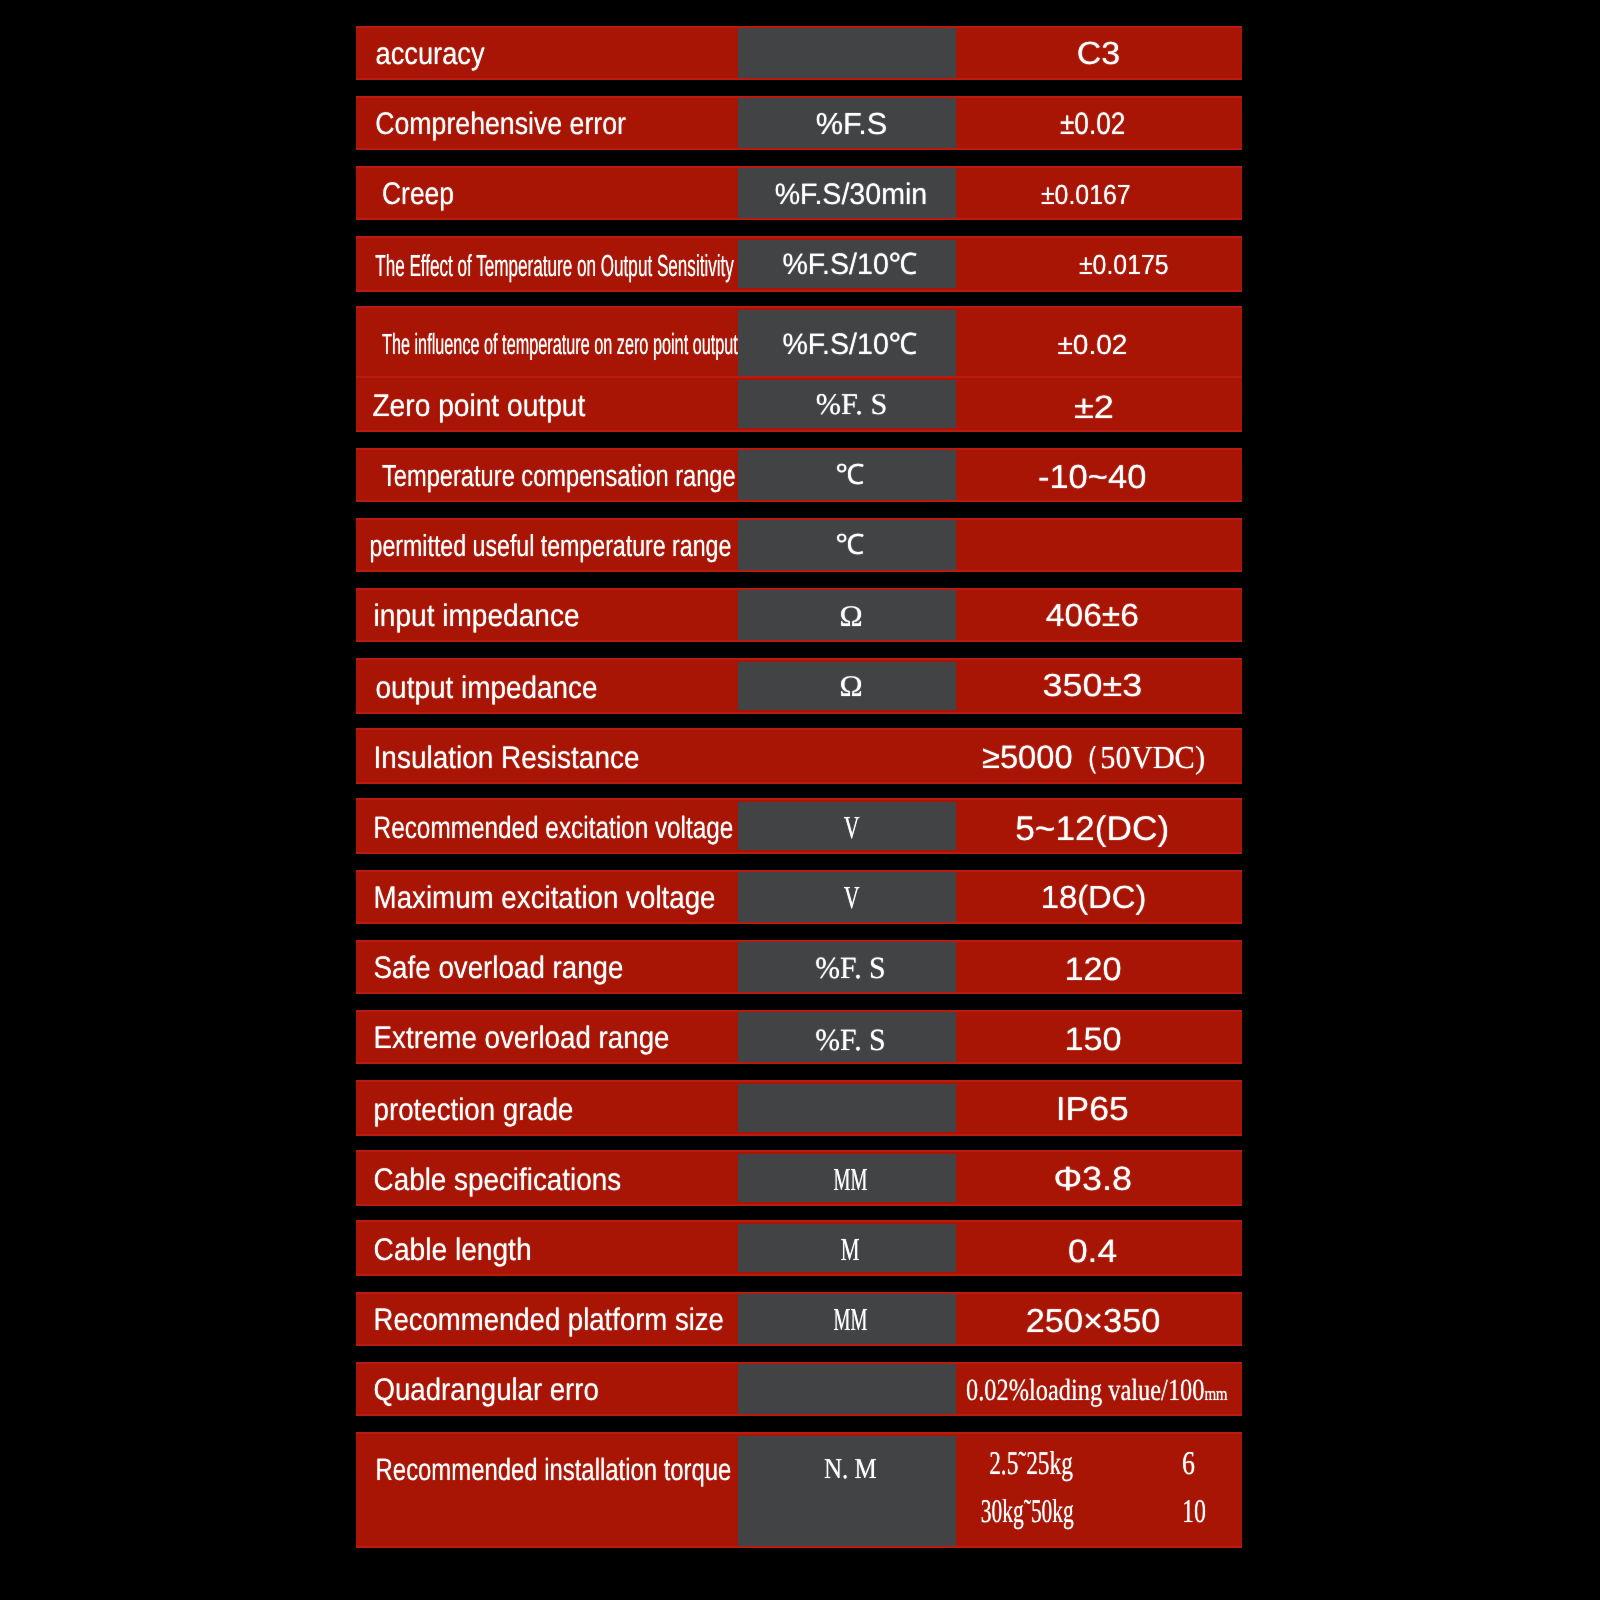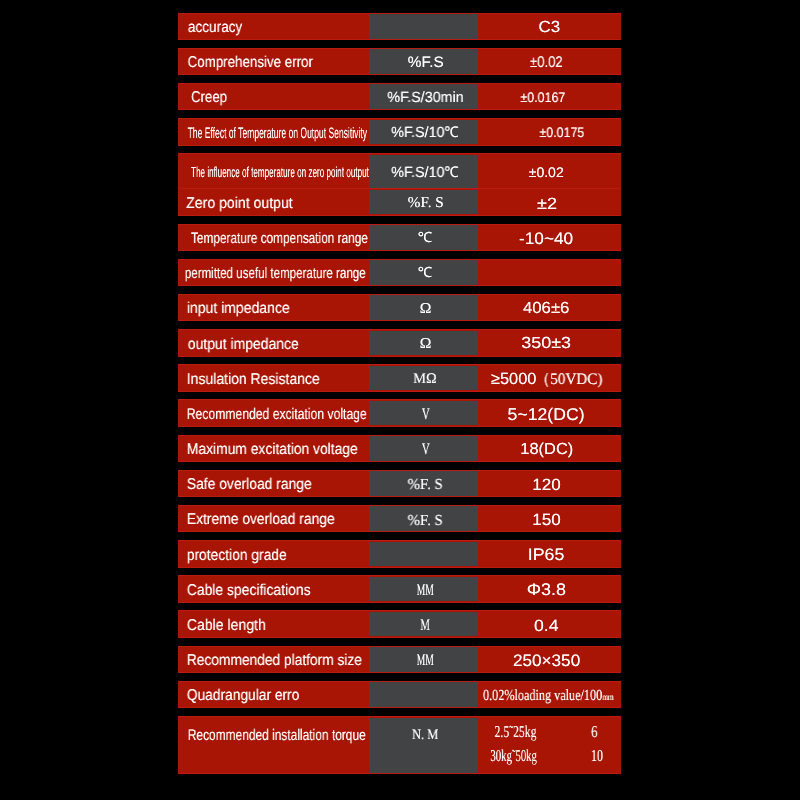--- a/index.html
+++ b/index.html
@@ -158,23 +158,20 @@
       </div>
   <div class="cell c-val" style="padding-right:6.50px;">
         <span class="txt" style="font-size: 16px; transform: scaleX(1.1223);">350±3</span>
       </div>
 </div>
 <div class="row" style="top:364.30px;height:27.50px;">
   <div class="rowbg"></div>
   <div class="cell c-name">
         <span class="txt" style="font-size:15.60px;transform:translateX(8.80px) scaleX(0.8969);transform-origin:left center;">Insulation Resistance</span>
       </div>
-  <div class="cell c-unit">
-        <span class="txt serif" style="font-size: 14.6px; transform: scaleX(0.982);">MΩ</span>
-      </div>
   <div class="cell c-val ins-val">
         <span class="txt" style="font-size: 16.2px; transform: scaleX(1.0088);">≥5000</span>
         <span class="txt serif ins-note" style="font-size: 16px; transform: scaleX(0.9492);">（50VDC)</span>
       </div>
 </div>
 <div class="row" style="top:399.47px;height:27.50px;">
   <div class="rowbg"></div>
   <div class="cell c-name">
         <span class="txt" style="font-size:15.40px;transform:translateX(8.80px) scaleX(0.7905);transform-origin:left center;">Recommended excitation voltage</span>
       </div>

